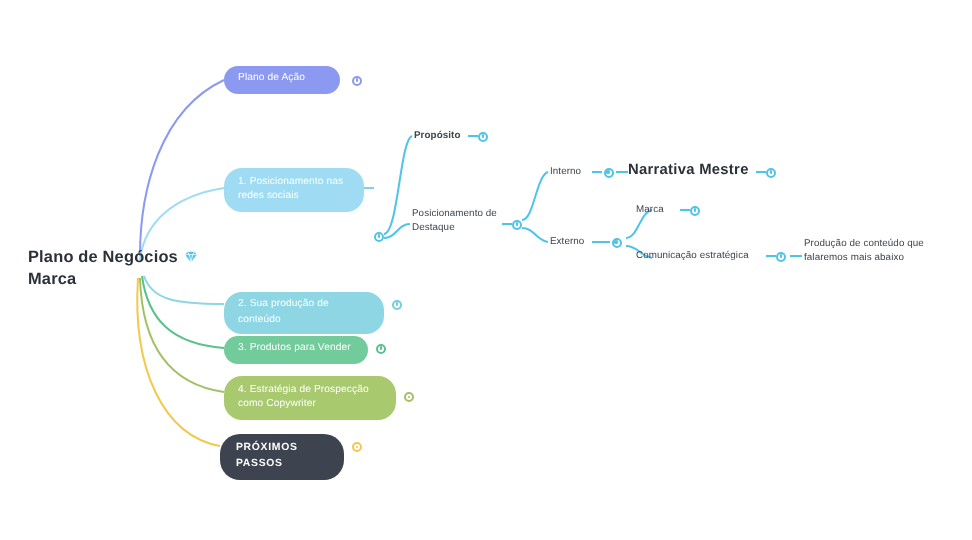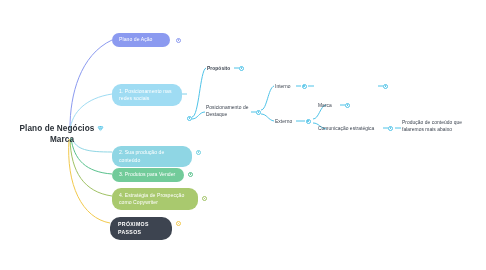--- a/index.html
+++ b/index.html
@@ -6,21 +6,21 @@
   body{
     width:486px;height:270px;background:#ffffff;
     font-family:"Liberation Sans","DejaVu Sans",sans-serif;
     overflow:hidden;position:relative;
   }
   #canvas{position:absolute;inset:0;width:486px;height:270px;}
   svg.wires{position:absolute;left:0;top:0;width:486px;height:270px;pointer-events:none;}
 
   
   .root{
-    position:absolute;text-align:center;line-height:1.18;
+    position:absolute;line-height:1.18;
     font-size:8.2px;font-weight:bold;color:#2b3138;letter-spacing:.1px;
     white-space:nowrap;
   }
   .root .gem{display:inline-block;vertical-align:-1px;margin-left:3px;}
 
   
   .pill{
     position:absolute;border-radius:9px;color:#ffffff;
     font-size:5.1px;line-height:1.45;letter-spacing:.05px;
     padding:3.2px 7px 3.4px 7px;box-sizing:border-box;
@@ -154,20 +154,23 @@
   <div class="tnode" style="left:206px;top:104px;width:46px;">
     <span>Posicionamento de Destaque</span>
   </div>
   <div class="hub" style="left:256px;top:109.5px;"></div>
 
   <div class="tnode" style="left:275px;top:83px;">
     <span>Interno</span>
   </div>
   <div class="handle h-cy" style="left:301.5px;top:83.5px;"></div>
 
+  <div class="tnode title" style="left:314px;top:79px;">
+    <span>Narrativa Mestre</span>
+  </div>
   <div class="handle h-cy" style="left:383px;top:83.5px;"></div>
 
   <div class="tnode" style="left:275px;top:118px;">
     <span>Externo</span>
   </div>
   <div class="hub" style="left:305.5px;top:118.5px;"></div>
 
   <div class="tnode" style="left:318px;top:102px;">
     <span>Marca</span>
   </div>

